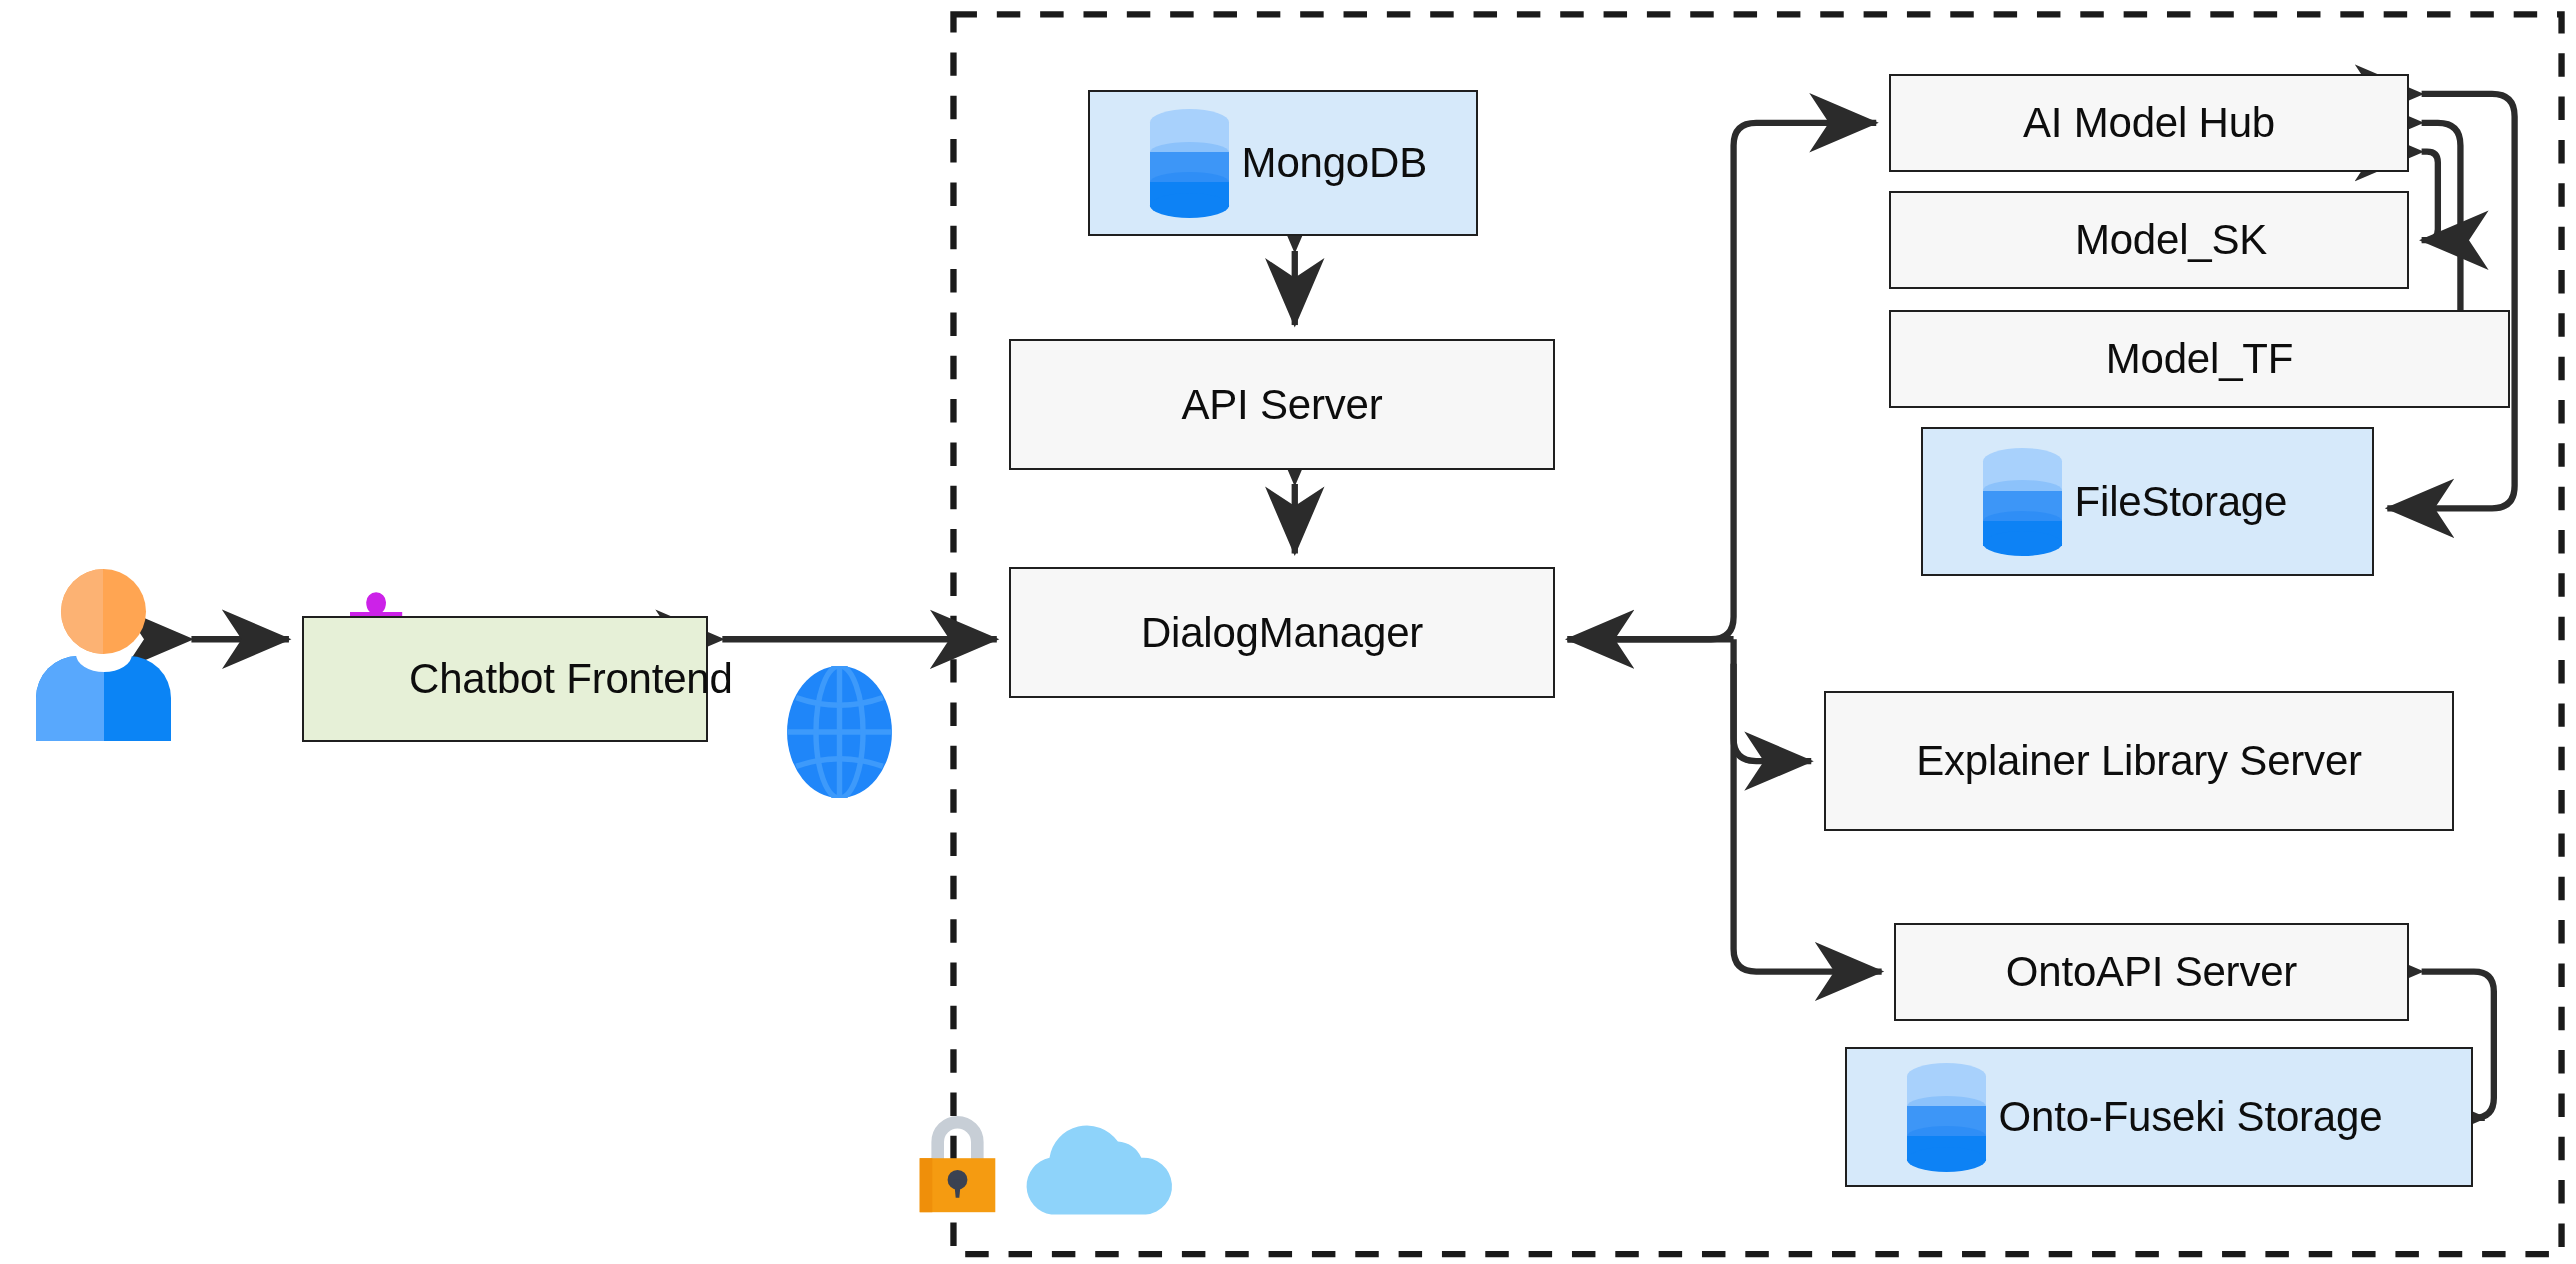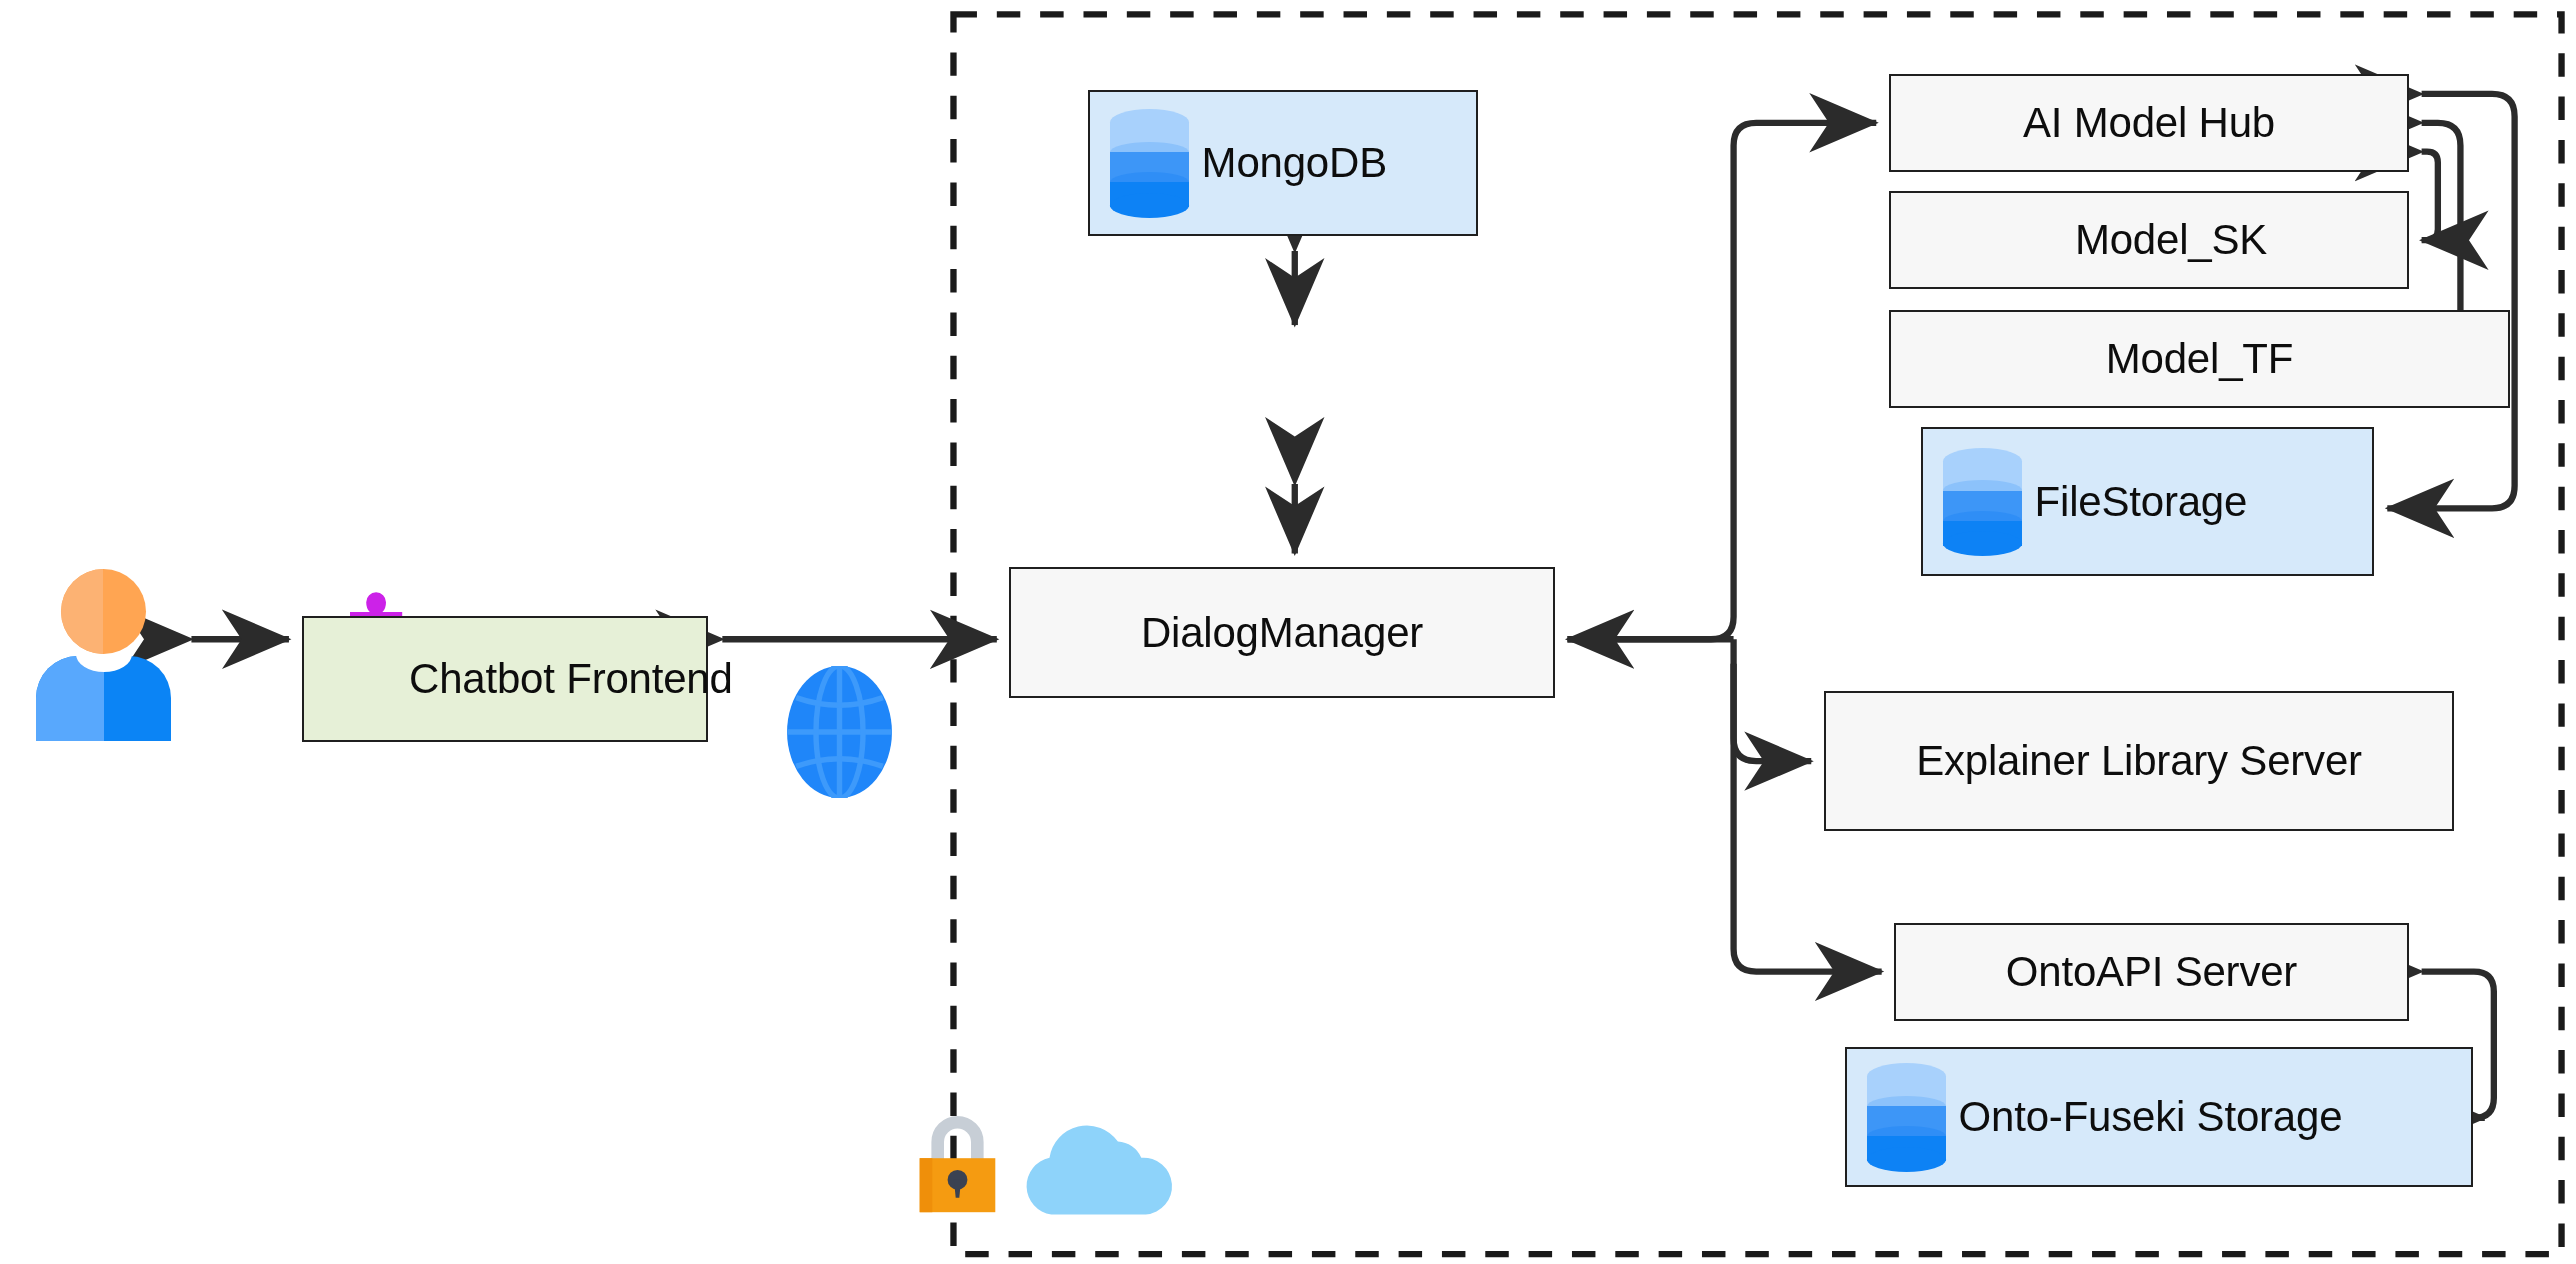--- a/index.html
+++ b/index.html
@@ -7,21 +7,21 @@
   body{font-family:"Liberation Sans",sans-serif;}
   #stage{position:relative;width:2576px;height:1265px;background:#ffffff;overflow:hidden;}
   #stage svg.layer{position:absolute;left:0;top:0;width:2576px;height:1265px;pointer-events:none;}
 
   .node{position:absolute;box-sizing:border-box;display:flex;align-items:center;justify-content:center;}
   .node .lbl{
     font-family:"Liberation Sans",sans-serif;
     color:#0d0d0d;font-size:42px;line-height:1;white-space:nowrap;letter-spacing:-0.2px;
   }
   .grey{background:#f7f7f7;border:2.7px solid #1f1f1f;}
-  .blue{background:#d6e9fa;border:2.7px solid #1f1f1f;}
+  .blue{background:#d6e9fa;border:2.7px solid #1f1f1f;padding-left:40px;}
   .green{background:#e6f0d7;border:2.7px solid #1f1f1f;margin-top:40px;}
 
   .withicon{justify-content:flex-start;}
   .withicon .lbl{margin-left:12.6px;}
 
   .db-ico{flex:0 0 auto;width:79px;height:108px;margin-left:20px;position:relative;}
   .db-ico .cap{position:absolute;left:0;top:0;width:79px;height:27px;border-radius:50%/50%;background:#a8d1fc;}
   .db-ico .b1{position:absolute;left:0;top:13.5px;width:79px;height:34px;background:#a8d1fc;}
   .db-ico .b2{position:absolute;left:0;top:43px;width:79px;height:32.5px;background:#3d96f7;}
   .db-ico .b3{position:absolute;left:0;top:73px;width:79px;height:25px;background:#0d82f5;}
@@ -148,20 +148,23 @@
         <div class="b1"></div>
         <div class="r1"></div>
       <div class="b2"></div>
         <div class="r2"></div>
         <div class="b3"></div>
         <div class="bot"></div>
     </div>
     <div class="lbl">MongoDB</div>
   </div>
 
+  <div class="node grey" style="left:1009px;top:339px;width:546px;height:131px;">
+    <div class="lbl">API Server</div>
+  </div>
 
   <div class="node grey" style="left:1009px;top:567px;width:546px;height:131px;">
     <div class="lbl">DialogManager</div>
   </div>
 
   <div class="node green withicon" style="left:302px;top:576px;width:406px;height:126px;">
     <div style="width:105px;flex:0 0 auto;"></div>
     <div class="lbl" style="margin-left:0;">Chatbot Frontend</div>
   </div>
 

